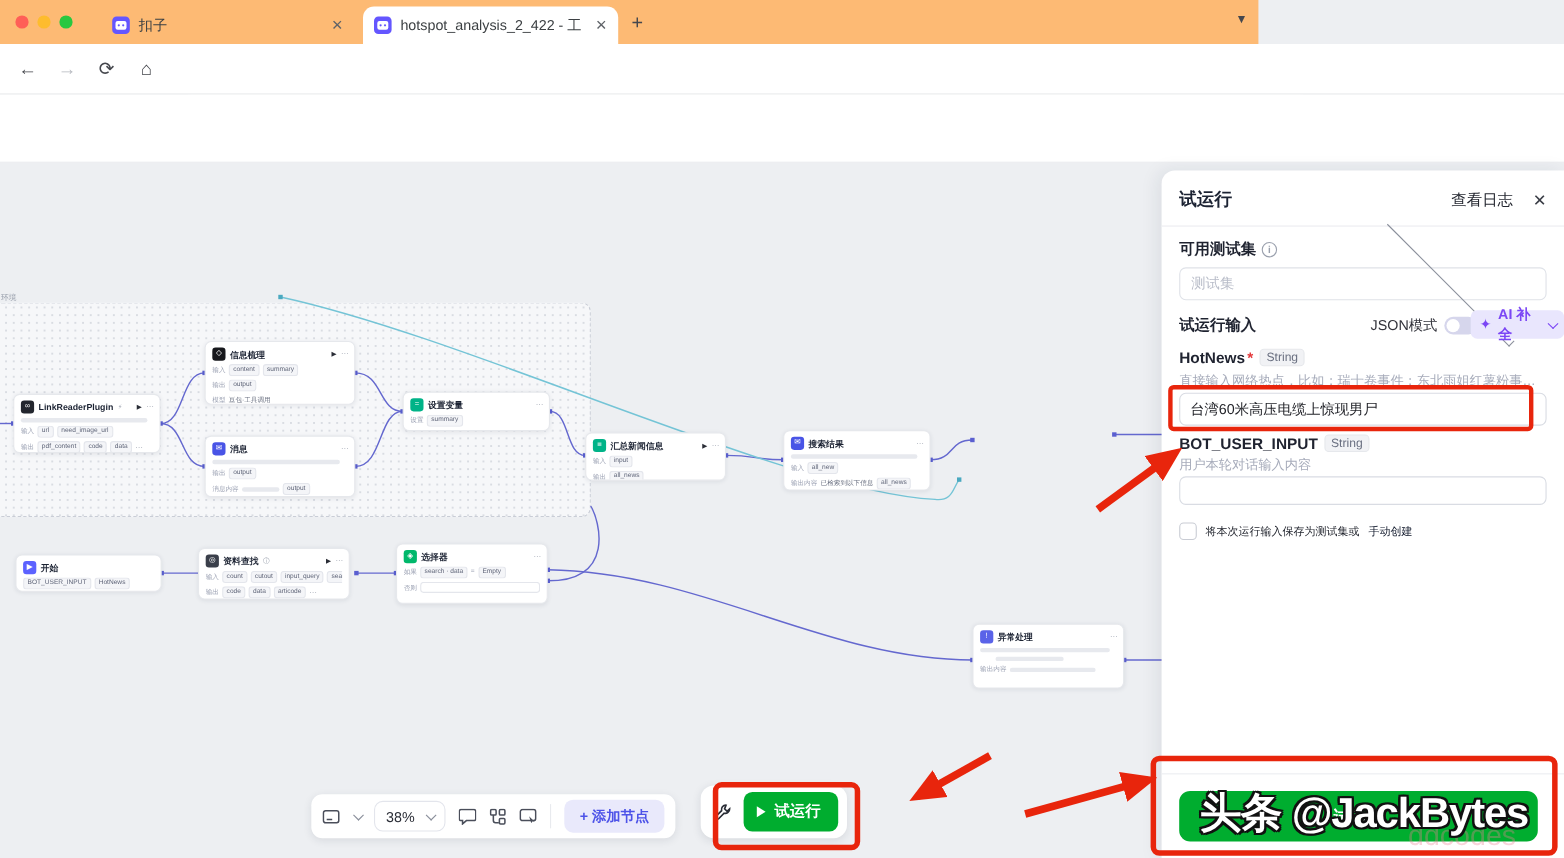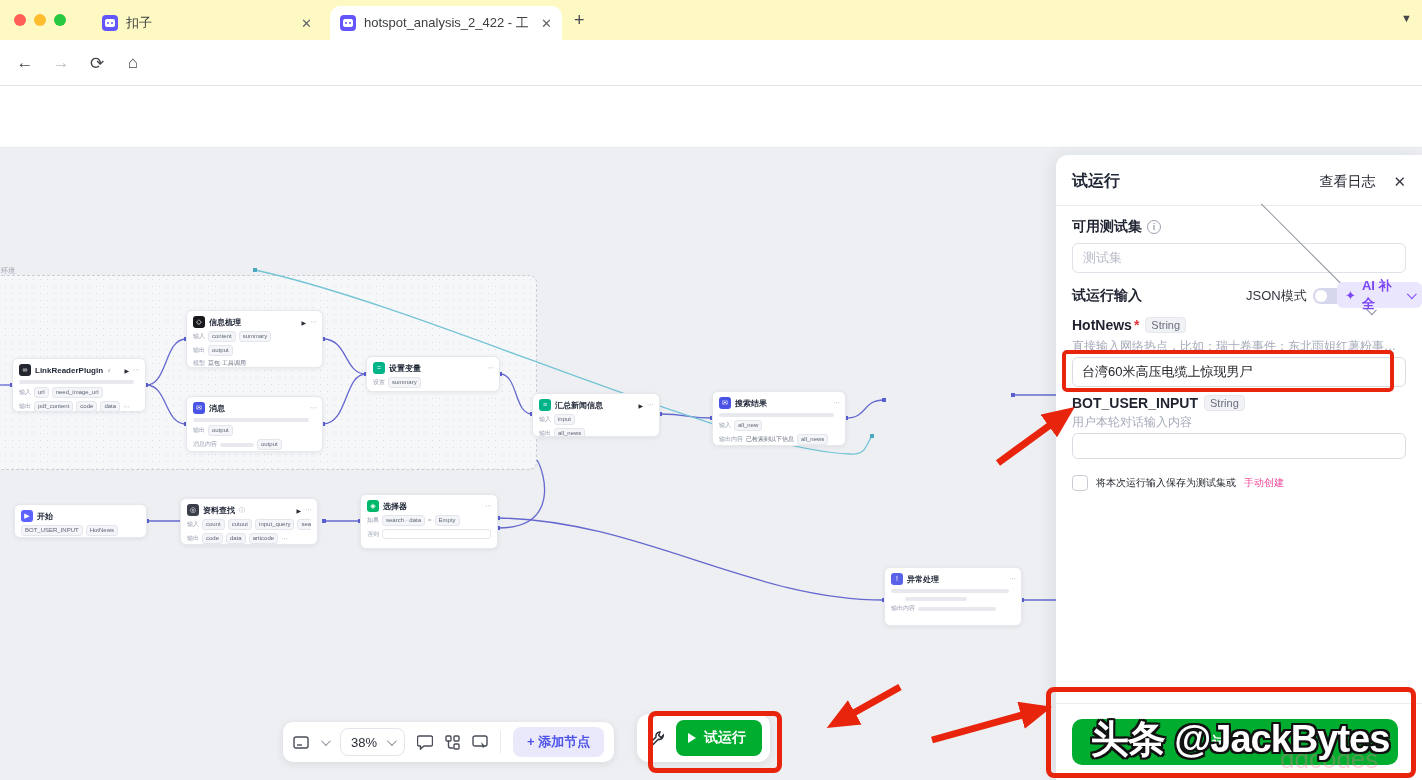--- a/index.html
+++ b/index.html
@@ -1,19 +1,19 @@
 <!DOCTYPE html>
 <html><head>
 <meta charset="utf-8">
 <style>
   * { margin:0; padding:0; box-sizing:border-box; }
   html,body { width:1422px; height:780px; overflow:hidden; font-family:"Liberation Sans","DejaVu Sans",sans-serif; background:#edeff2; }
 
   
-  .tabstrip { position:absolute; left:0; top:0; width:1422px; height:40px; background:#fef9c3; }
+  .tabstrip { position:absolute; left:0; top:0; width:1144px; height:40px; background:#fdba74; }
   .macdots { position:absolute; left:14px; top:14px; display:flex; gap:8px; }
   .macdots i { width:12px; height:12px; border-radius:50%; display:block; }
   .tab { position:absolute; top:6px; height:34px; display:flex; align-items:center; padding:0 10px; font-size:13px; color:#3c4043; }
   .tab.inactive { left:92px; width:230px; }
   .tab.active { left:330px; width:232px; background:#fff; border-radius:10px 10px 0 0; }
   .favicon { width:16px; height:16px; border-radius:4px; background:#6456ff; position:relative; flex:0 0 16px; margin-right:8px; }
   .favicon::after { content:""; position:absolute; left:3px; top:4px; width:10px; height:8px; background:#fff; border-radius:2px; }
   .favicon::before { content:""; position:absolute; z-index:1; left:5px; top:7px; width:2px; height:2px; background:#6456ff; border-radius:50%; box-shadow:4px 0 0 #6456ff; }
   .tabtitle { flex:1; white-space:nowrap; overflow:hidden; text-overflow:ellipsis; }
   .tabclose { color:#5f6368; font-size:13px; margin-left:8px; cursor:pointer; }
@@ -102,21 +102,21 @@
   .toggle::after { content:""; position:absolute; left:2px; top:2px; width:12px; height:12px; background:#fff; border-radius:50%; }
   .ai-pill { position:absolute; left:281px; top:127px; height:26px; background:#e9e6fd; border-radius:6px; display:flex; align-items:center; gap:6px; padding:0 8px; color:#7b46f5; font-size:13px; font-weight:bold; }
   .ai-pill .chev { border-color:#7b46f5; }
   .fieldname { font-size:14px; font-weight:bold; color:#1f2330; display:flex; align-items:center; gap:6px; }
   .req { color:#e4393c; margin-left:-4px; }
   .typetag { font-size:11px; font-weight:normal; color:#696f80; background:#f1f2f5; border:1px solid #e6e8ec; border-radius:4px; padding:1px 5px; }
   .fdesc { font-size:12px; color:#a6abba; white-space:nowrap; overflow:hidden; text-overflow:ellipsis; width:334px; }
   .p-input { position:absolute; left:16px; width:334px; height:30px; border:1px solid #d9dce3; border-radius:6px; font-size:13px; color:#23242a; padding:0 9px; font-family:inherit; }
   .saverow { position:absolute; left:16px; top:320px; display:flex; align-items:center; gap:8px; font-size:10px; color:#23262f; }
   .cbox { width:16px; height:16px; border:1px solid #c9ccd4; border-radius:4px; background:#fff; }
-  .savelink { color:#ec4899; cursor:pointer; }
+  .savelink { color:#0f172a; cursor:pointer; }
   .p-footdiv { position:absolute; left:0; top:548px; width:366px; height:1px; background:#ebedf1; }
   .p-run { position:absolute; left:16px; top:564px; width:326px; height:46px; background:#00ad2f; border:none; border-radius:10px; color:#fff; font-size:15px; font-weight:bold; cursor:pointer; z-index:21; }
 
   
   .redbox { position:absolute; border:5px solid #e8250c; border-radius:8px; z-index:40; pointer-events:none; }
   .redbox.thin { border-width:4px; border-radius:5px; }
   .arrows { position:absolute; left:0; top:0; z-index:45; pointer-events:none; }
   .watermark { position:absolute; left:1064px; top:714px; width:352px; text-align:center; z-index:50; font-size:38px; font-weight:bold; color:#fff; letter-spacing:-1px; white-space:nowrap;
     text-shadow:-2px -2px 0 #111,2px -2px 0 #111,-2px 2px 0 #111,2px 2px 0 #111,0 -2px 0 #111,0 2px 0 #111,-2px 0 0 #111,2px 0 0 #111; pointer-events:none; }
   .faintmark { position:absolute; left:1280px; top:744px; z-index:41; font-size:26px; color:rgba(235,130,150,.35); pointer-events:none; }

